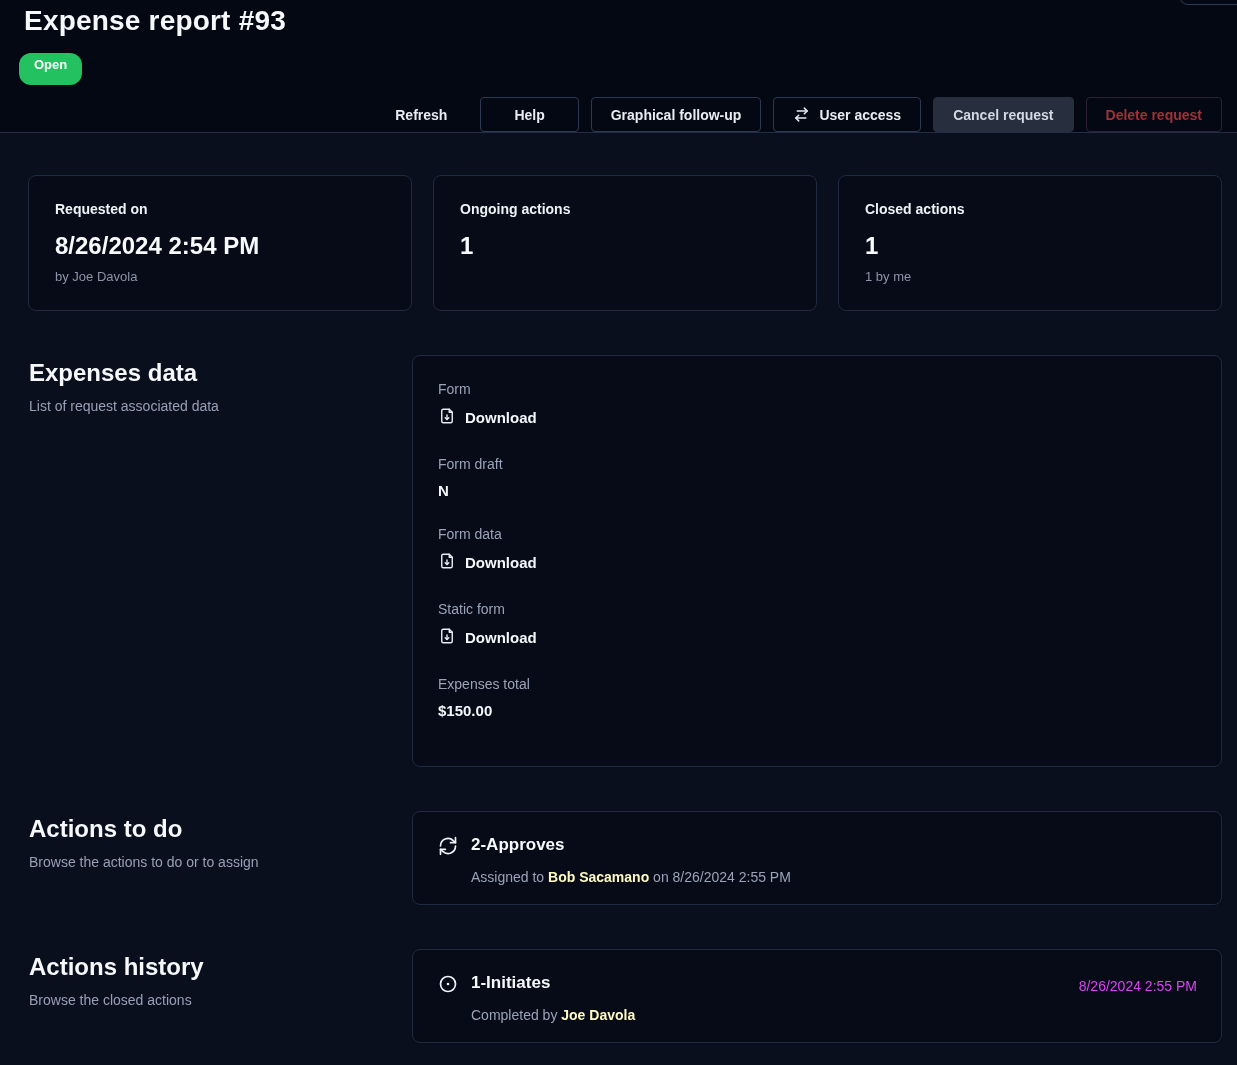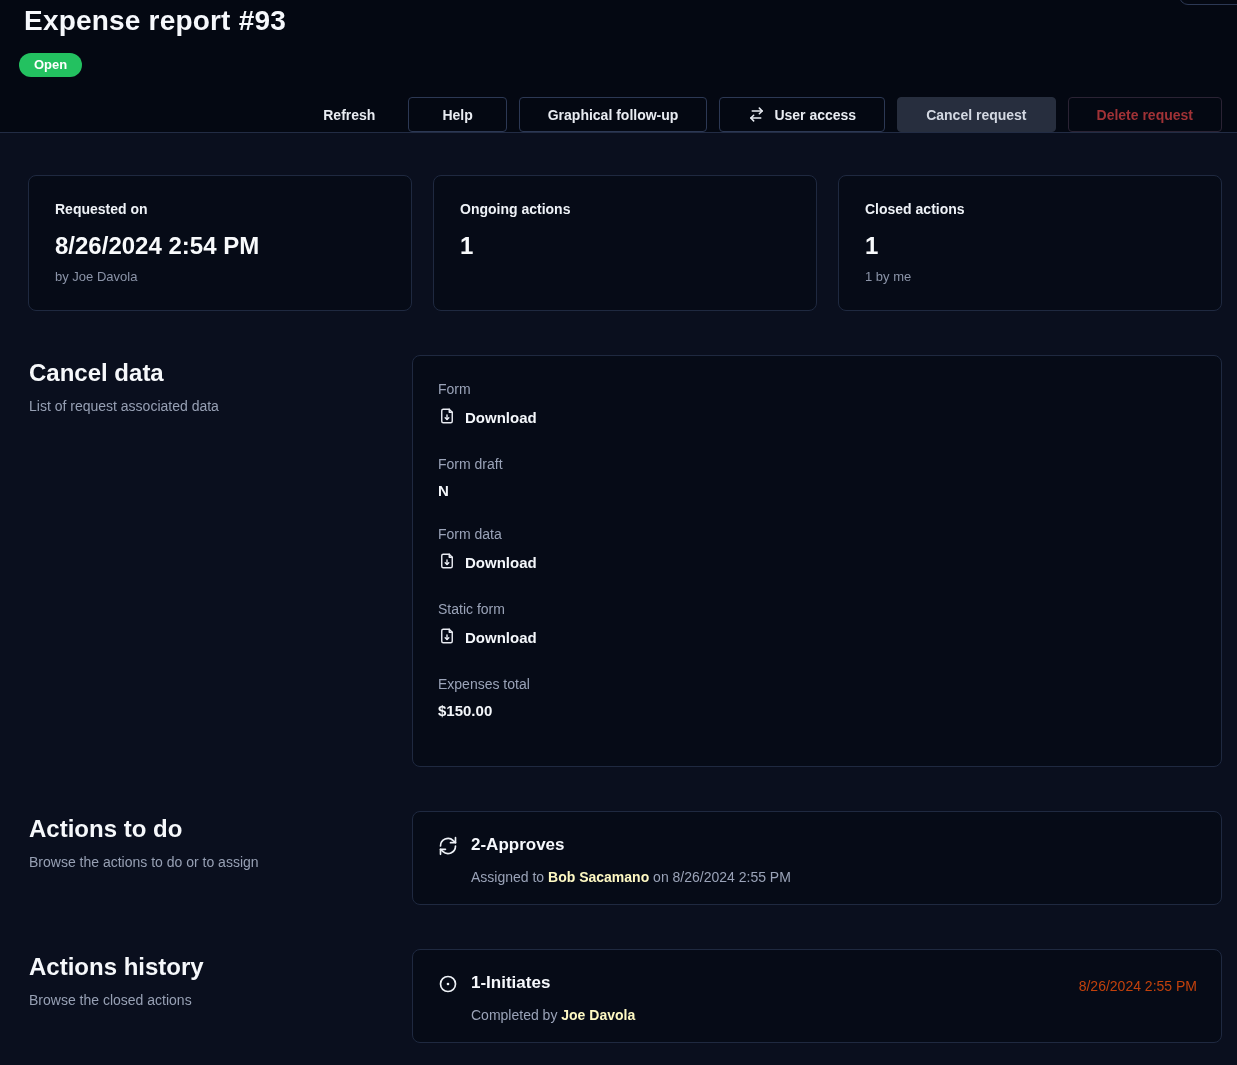--- a/index.html
+++ b/index.html
@@ -29,33 +29,33 @@
     border-bottom:1px solid #222c44;
   }
   .page-title{
     position:absolute;left:24px;top:5px;
     font-size:28px;font-weight:700;letter-spacing:.2px;color:var(--text-bright);
   }
   .status-badge{
     position:absolute;left:19px;top:53px;
     background:var(--status-green);
     color:#ffffff;font-size:13px;font-weight:600;
-    padding:4px 15px 5px;border-radius:12px;line-height:15px;
+    padding:4px 15px 13px;border-radius:12px;line-height:15px;
   }
   .corner-fragment{
     position:absolute;top:-31px;right:-12px;width:70px;height:36px;
     border:1px solid #2c3854;border-radius:9px;background:transparent;
   }
   .toolbar{
     position:absolute;right:15px;bottom:0;
     display:flex;align-items:center;gap:12px;
   }
   .btn{
     display:inline-flex;align-items:center;justify-content:center;gap:9px;
-    height:35px;padding:0 28px;
+    height:35px;padding:0 19px;
     font-family:"Liberation Sans", sans-serif;
     font-size:14px;font-weight:700;color:#e9ecf2;
     background:transparent;border:1px solid transparent;border-radius:4px;
     cursor:pointer;white-space:nowrap;
   }
   .btn-ghost{border-color:transparent;padding:0 20px;}
   .btn-outline{border-color:#2c3854;}
   .btn-wide{padding:0 33px;}
   .btn-filled{background:#272e3e;border-color:#272e3e;color:#d3d8e2;}
   .btn-danger{color:var(--delete-red);border-color:#2b2334;}
@@ -91,21 +91,21 @@
     display:inline-flex;align-items:center;gap:9px;
     font-size:15px;font-weight:700;color:#f4f7fb;text-decoration:none;cursor:pointer;
   }
   
   .action-card{min-height:94px;padding:23px 24px 0 25px;position:relative;}
   .action-row{display:flex;align-items:flex-start;gap:13px;}
   .action-icon{flex:0 0 20px;margin-top:1px;}
   .action-title{font-size:17px;font-weight:700;color:#f6f8fc;cursor:pointer;}
   .action-sub{font-size:14px;color:#9aa3b8;margin:9px 0 0 33px;}
   .action-sub b{color:#fef9c3;font-weight:700;}
-  .action-time{position:absolute;top:28px;right:24px;font-size:14px;color:#c2410c;}
+  .action-time{position:absolute;top:28px;right:24px;font-size:14px;color:#d946ef;}
 </style>
 </head>
 <body>
 
 <div class="header">
   <div class="page-title">Expense report #93</div>
   <div class="status-badge">Open</div>
   <div class="corner-fragment"></div>
 
   <div class="toolbar">
@@ -140,21 +140,21 @@
   </div>
   <div class="card stat-card">
     <div class="stat-label">Closed actions</div>
     <div class="stat-value">1</div>
     <div class="stat-sub">1 by me</div>
   </div>
 </div>
 
 <div class="section">
   <div class="section-left">
-    <div class="section-heading">Cancel data</div>
+    <div class="section-heading">Expenses data</div>
     <div class="section-sub">List of request associated data</div>
   </div>
   <div class="section-right card data-card">
 
     <div class="field">
       <div class="field-label">Form</div>
       <a class="download-link">
         <span>
           <svg width="18" height="18" viewBox="0 0 24 24" fill="none" stroke="#e9ecf2" stroke-width="1.9" stroke-linecap="round" stroke-linejoin="round">
             <path d="M15 3H7a2 2 0 0 0-2 2v14a2 2 0 0 0 2 2h10a2 2 0 0 0 2-2V7z"></path>

